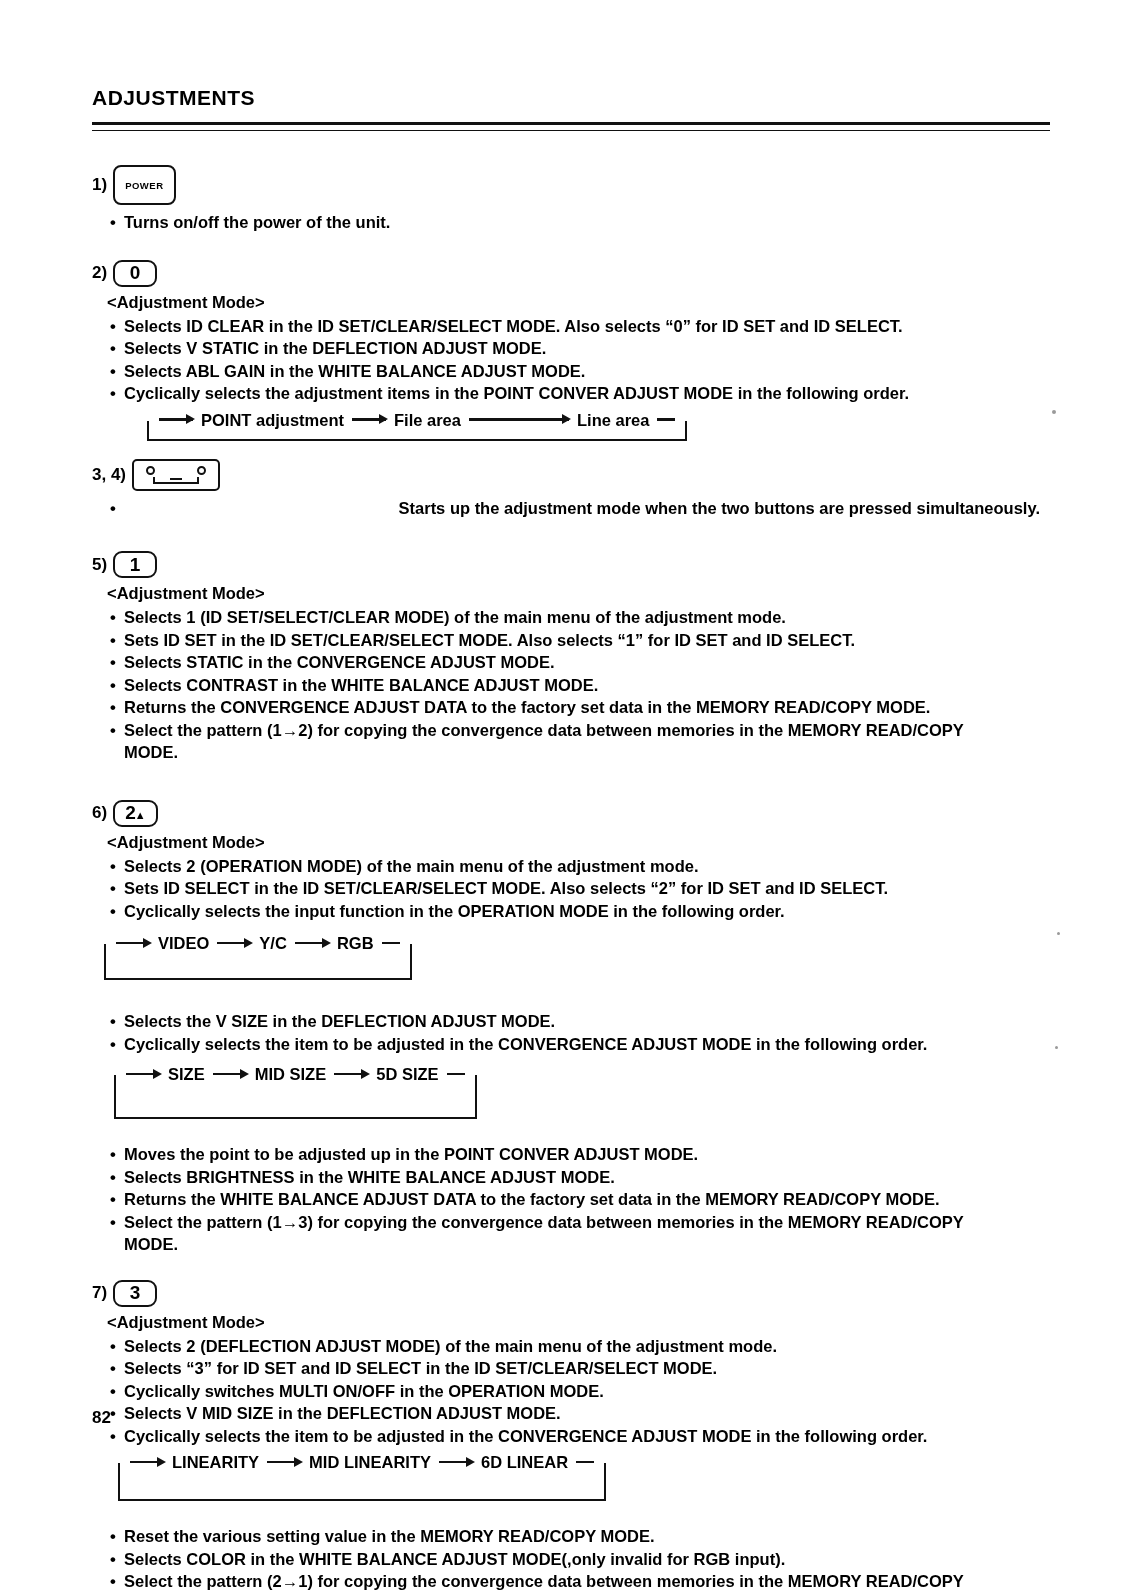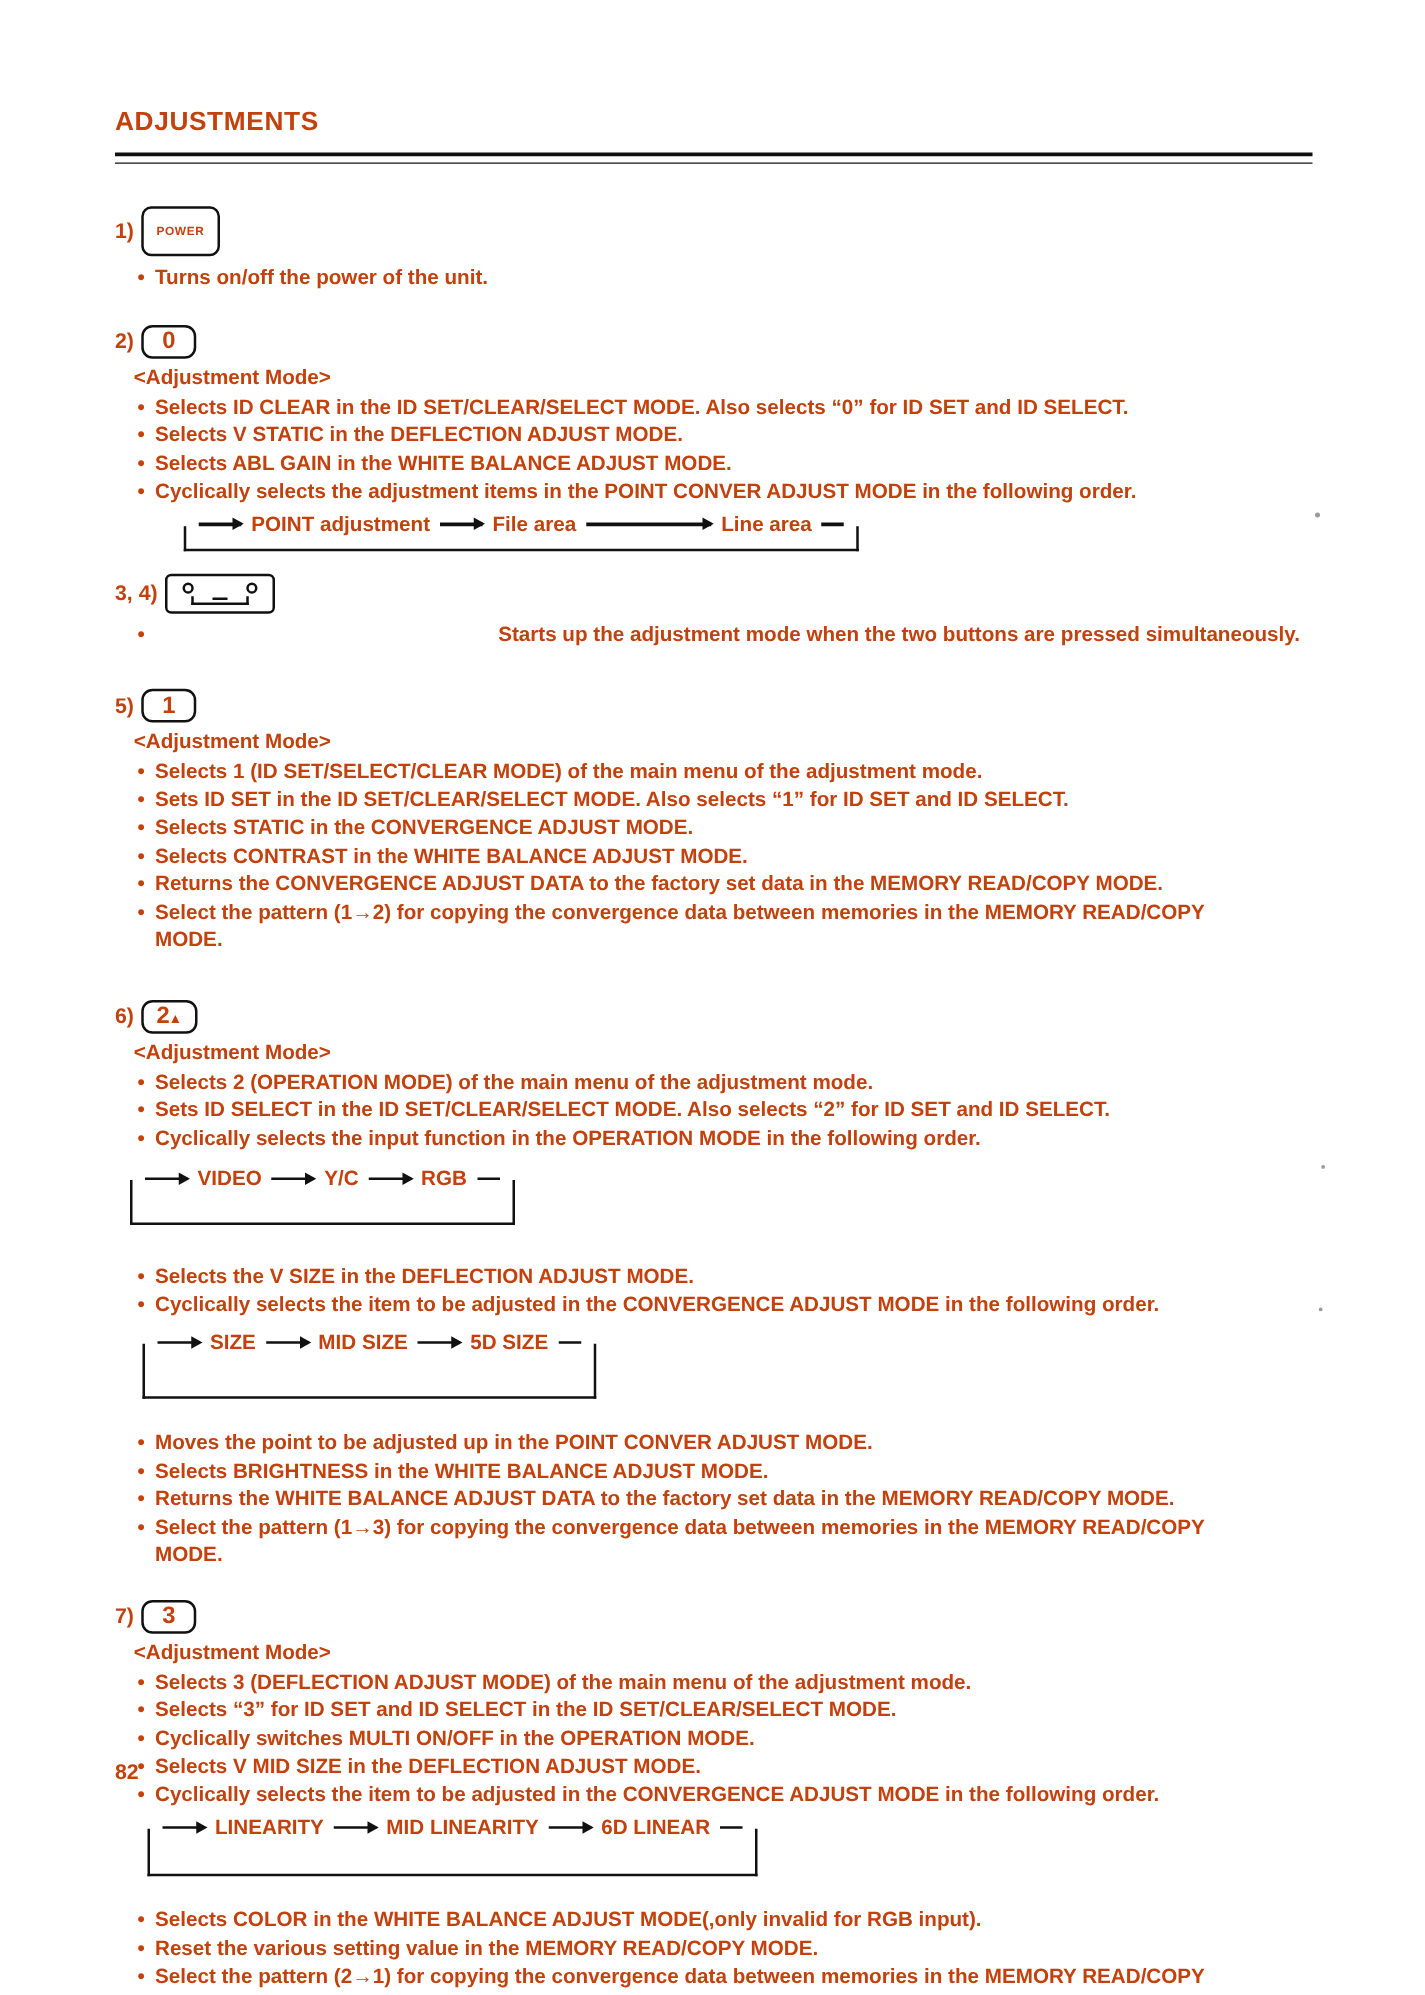--- a/index.html
+++ b/index.html
@@ -4,21 +4,21 @@
 <style>
   html,body { margin:0; padding:0; background:#e8e8e4; }
   .page {
     position:relative;
     width:1140px; height:1596px;
     margin:0 auto;
     background:#ffffff;
     box-sizing:border-box;
     padding:86px 90px 0 92px;
     font-family:"Liberation Sans", sans-serif;
-    color:#c2410c;
+    color:#000000;
     overflow:hidden;
   }
   .doc-title {
     margin:0; font-size:21px; font-weight:700; letter-spacing:0.5px;
   }
   .rule {
     margin-top:12px; height:5px;
     border-top:3px solid #111; border-bottom:1px solid #111;
   }
   .section { margin-top:30px; }
@@ -232,41 +232,41 @@
 
   <div class="section sec-s7">
     <div class="section-head">
       <span class="sec-num">7)</span>
       <span class="key">
           <span>3</span>
         </span>
     </div>
     <div class="mode">&lt;Adjustment Mode&gt;</div>
     <ul class="bullets">
-      <li>Selects 3 (DEFLECTION ADJUST MODE) of the main menu of the adjustment mode.</li>
+      <li>Selects 2 (DEFLECTION ADJUST MODE) of the main menu of the adjustment mode.</li>
       <li>Selects “3” for ID SET and ID SELECT in the ID SET/CLEAR/SELECT MODE.</li>
       <li>Cyclically switches MULTI ON/OFF in the OPERATION MODE.</li>
       <li>Selects V MID SIZE in the DEFLECTION ADJUST MODE.</li>
       <li>Cyclically selects the item to be adjusted in the CONVERGENCE ADJUST MODE in the following order.</li>
     </ul>
     <div class="cycle cyc-s7">
       <div class="cycle-row">
         <span class="arr"></span>
         <span class="citem">LINEARITY</span>
         <span class="arr"></span>
         <span class="citem">MID LINEARITY</span>
         <span class="arr"></span>
         <span class="citem">6D LINEAR</span>
         <span class="tail"></span>
       </div>
       <div class="cycle-return"></div>
     </div>
     <ul class="bullets gap-c">
+      <li>Reset the various setting value in the MEMORY READ/COPY MODE.</li>
       <li>Selects COLOR in the WHITE BALANCE ADJUST MODE(,only invalid for RGB input).</li>
-      <li>Reset the various setting value in the MEMORY READ/COPY MODE.</li>
       <li>Select the pattern (2→1) for copying the convergence data between memories in the MEMORY READ/COPY
 MODE.</li>
     </ul>
   </div>
 
   <div class="page-number">82</div>
 
   <div class="speck speck-1"></div>
   <div class="speck speck-2"></div>
   <div class="speck speck-3"></div>

